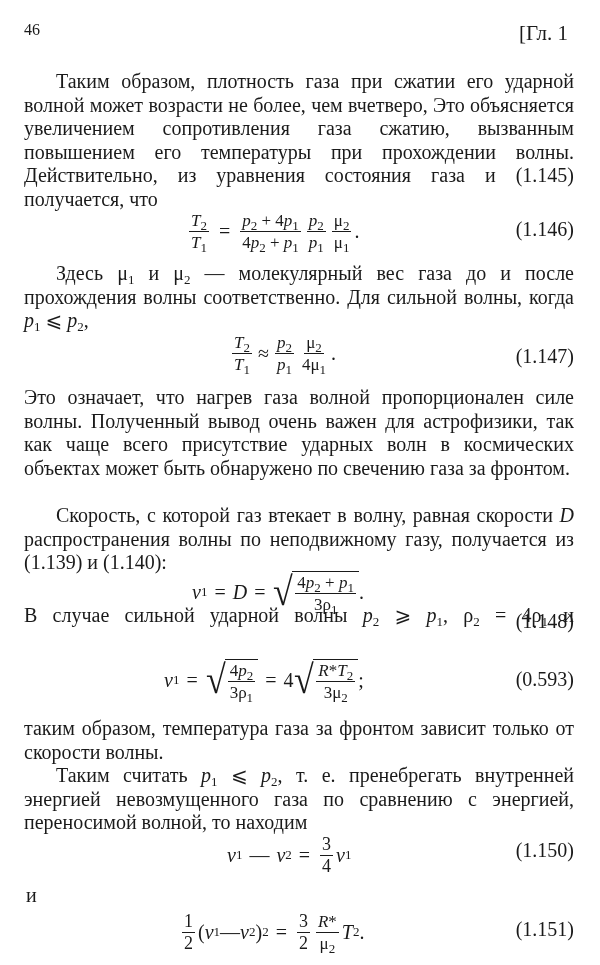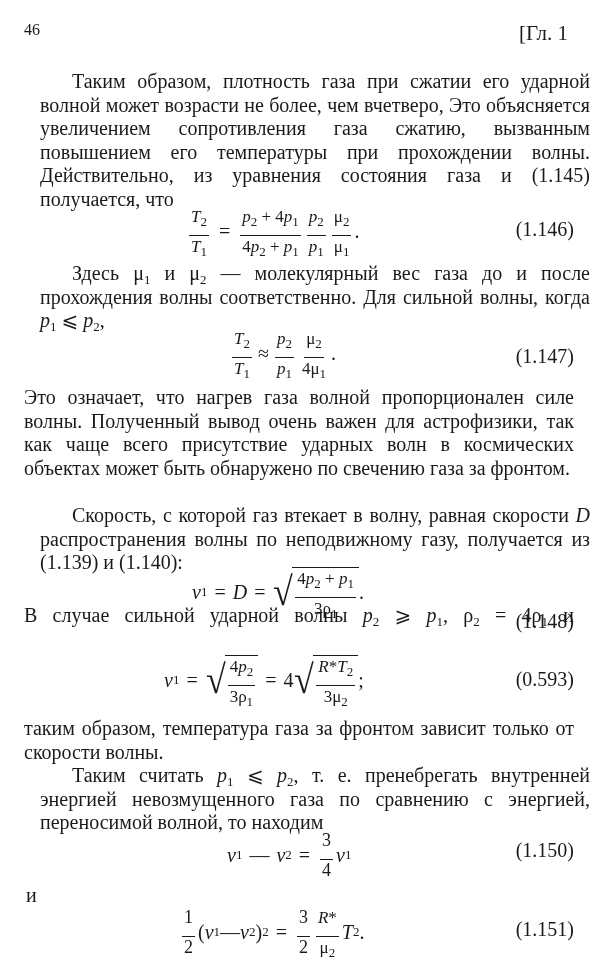--- a/index.html
+++ b/index.html
@@ -17,33 +17,33 @@
     position: absolute; left: 0; right: 0; text-align: center; top: 1px;
     font-size: 14.5px; letter-spacing: 0.6px; font-weight: bold;
   }
   .chapter { position: absolute; right: 6px; top: 0; font-size: 21px; }
 
   .text {
     position: absolute; left: 24px; width: 550px;
     font-size: 20px; line-height: 23.5px; text-align: justify;
     text-align-last: left;
   }
-  .text.indent { text-indent: 32px; margin-left: 16px; }
+  .text.indent { text-indent: 32px; }
   .justify-all { text-align-last: justify; }
   i, .it { font-style: italic; }
   sub { font-size: 13px; vertical-align: -4px; line-height: 0; }
   sup { font-size: 13px; vertical-align: 8px; line-height: 0; }
 
   .eq {
     position: absolute; left: 24px; width: 550px; font-size: 20px;
   }
   .eq .body { position: absolute; display: flex; align-items: center; }
   .eq .num { position: absolute; right: 0; font-size: 20px; }
   .frac { display: inline-flex; flex-direction: column; align-items: center; vertical-align: middle; margin: 0 3px; }
-  .frac .n { border-bottom: 1.3px solid #1a1a1a; padding: 0 2px 9px; line-height: 19px; font-size: 17px; }
+  .frac .n { border-bottom: 1.3px solid #1a1a1a; padding: 0 2px 1px; line-height: 19px; font-size: 17px; }
   .frac .d { padding: 1px 2px 0; line-height: 19px; font-size: 17px; }
   .op { margin: 0 7px; font-size: 20px; }
   .sqrt { display: inline-flex; align-items: center; }
   .sqrt .rad { font-size: 40px; line-height: 40px; transform: scaleX(0.9); margin-right: -2px; }
   .sqrt .under { border-top: 1.3px solid #1a1a1a; padding-top: 1px; }
 </style>
 </head>
 <body>
 
 <div class="header">

